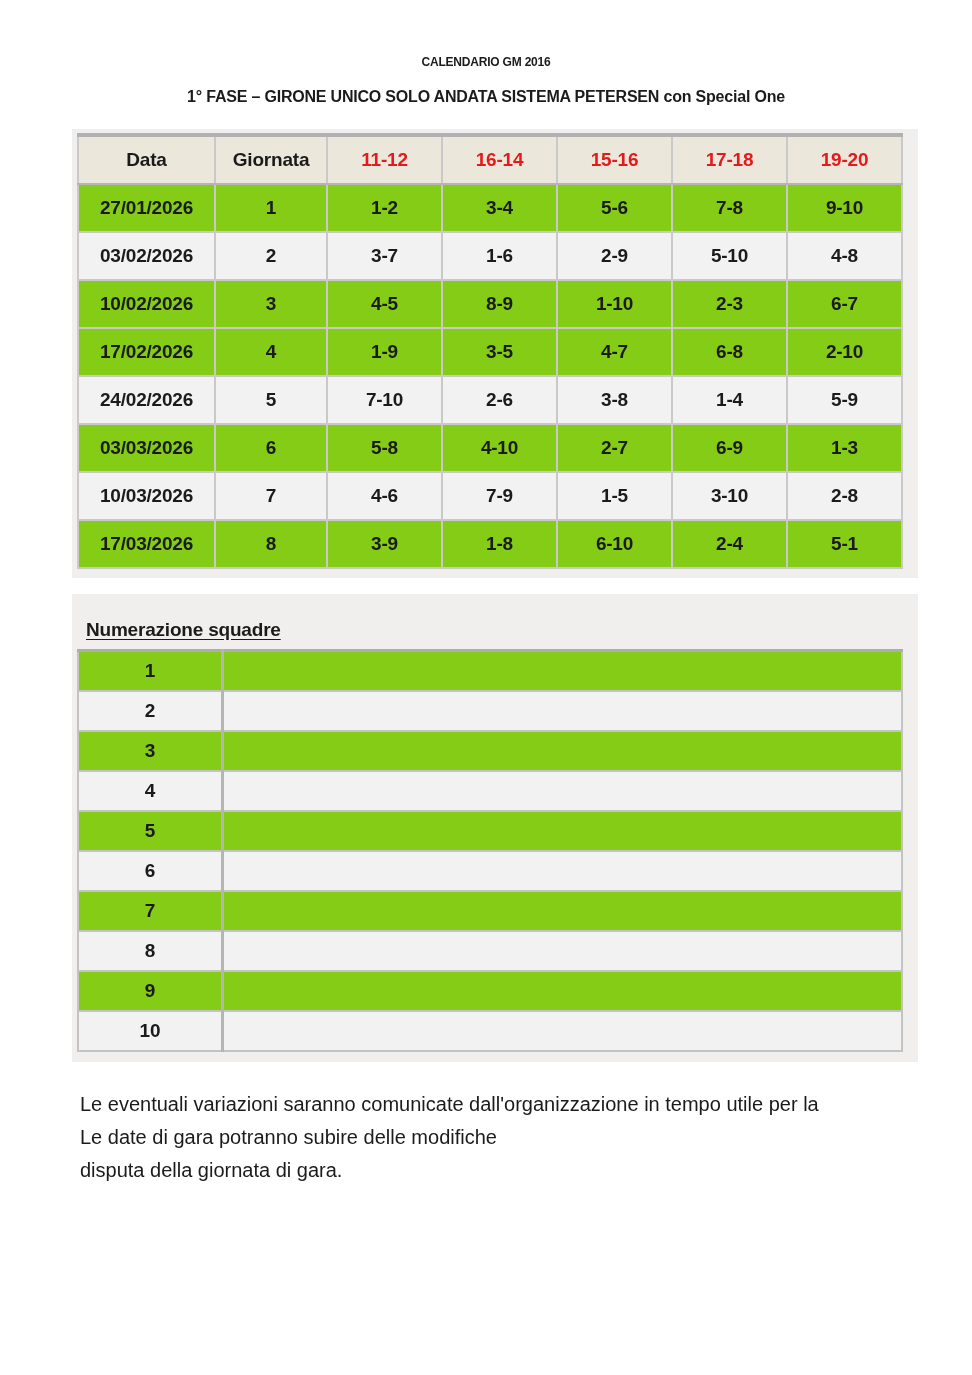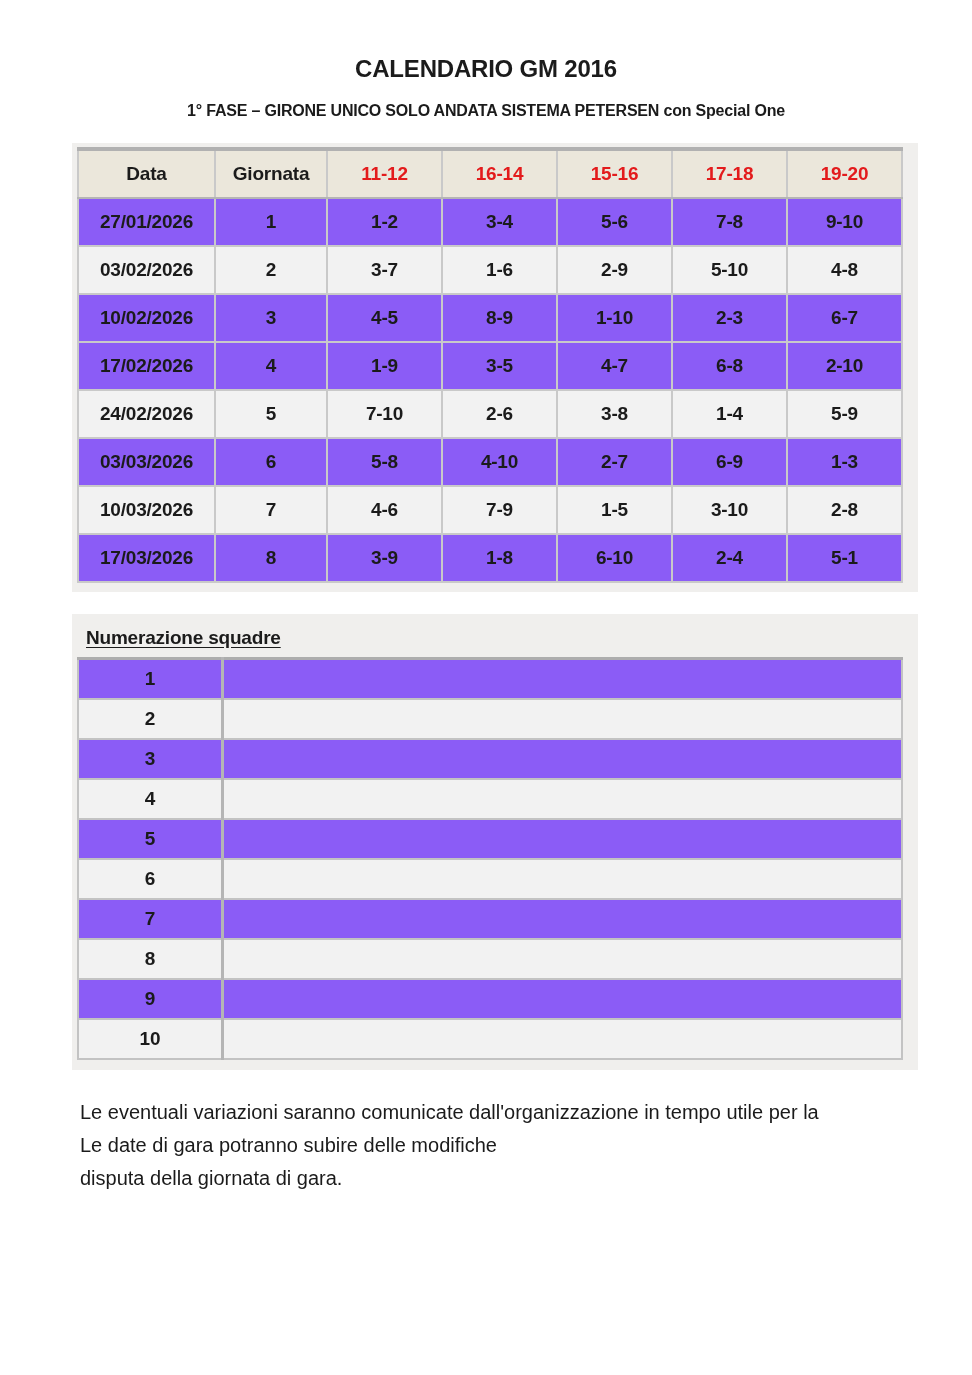--- a/index.html
+++ b/index.html
@@ -8,45 +8,45 @@
     min-height: 1375px;
     background: #ffffff;
     font-family: "Liberation Sans", sans-serif;
     color: var(--text, #1b1b1b);
   }
   .doc { position: relative; width: 972px; }
 
   .title {
     margin: 55px 0 0 0;
     text-align: center;
-    font-size: 24px;
+    font-size: 12px;
     font-weight: 700;
     letter-spacing: -0.2px;
   }
   .subtitle {
     margin: 19px 0 0 0;
     text-align: center;
     font-size: 16px;
     font-weight: 700;
     letter-spacing: -0.2px;
   }
 
   .panel {
     margin-left: 72px;
     width: 846px;
     box-sizing: border-box;
     background: var(--panel-bg, #f0efed);
   }
   .panel1 { margin-top: 23px; padding: 4px 15px 9px 5px; }
-  .panel2 { margin-top: 22px; padding: 4px 15px 10px 5px; }
+  .panel2 { margin-top: 16px; padding: 16px 15px 10px 5px; }
 
   table {
     border-collapse: collapse;
     width: 100%;
-    background: #8b5cf6;
+    background: #84cc16;
     table-layout: fixed;
   }
   .sched { border: 2px solid var(--border-outer, #a9a9a9); border-top: 4px solid #b1b1b1; }
   .sched th, .sched td {
     border: 2px solid var(--border-inner, #c9c9c9);
     text-align: center;
     vertical-align: middle;
     font-weight: 700;
     font-size: 19px;
     padding: 0;

